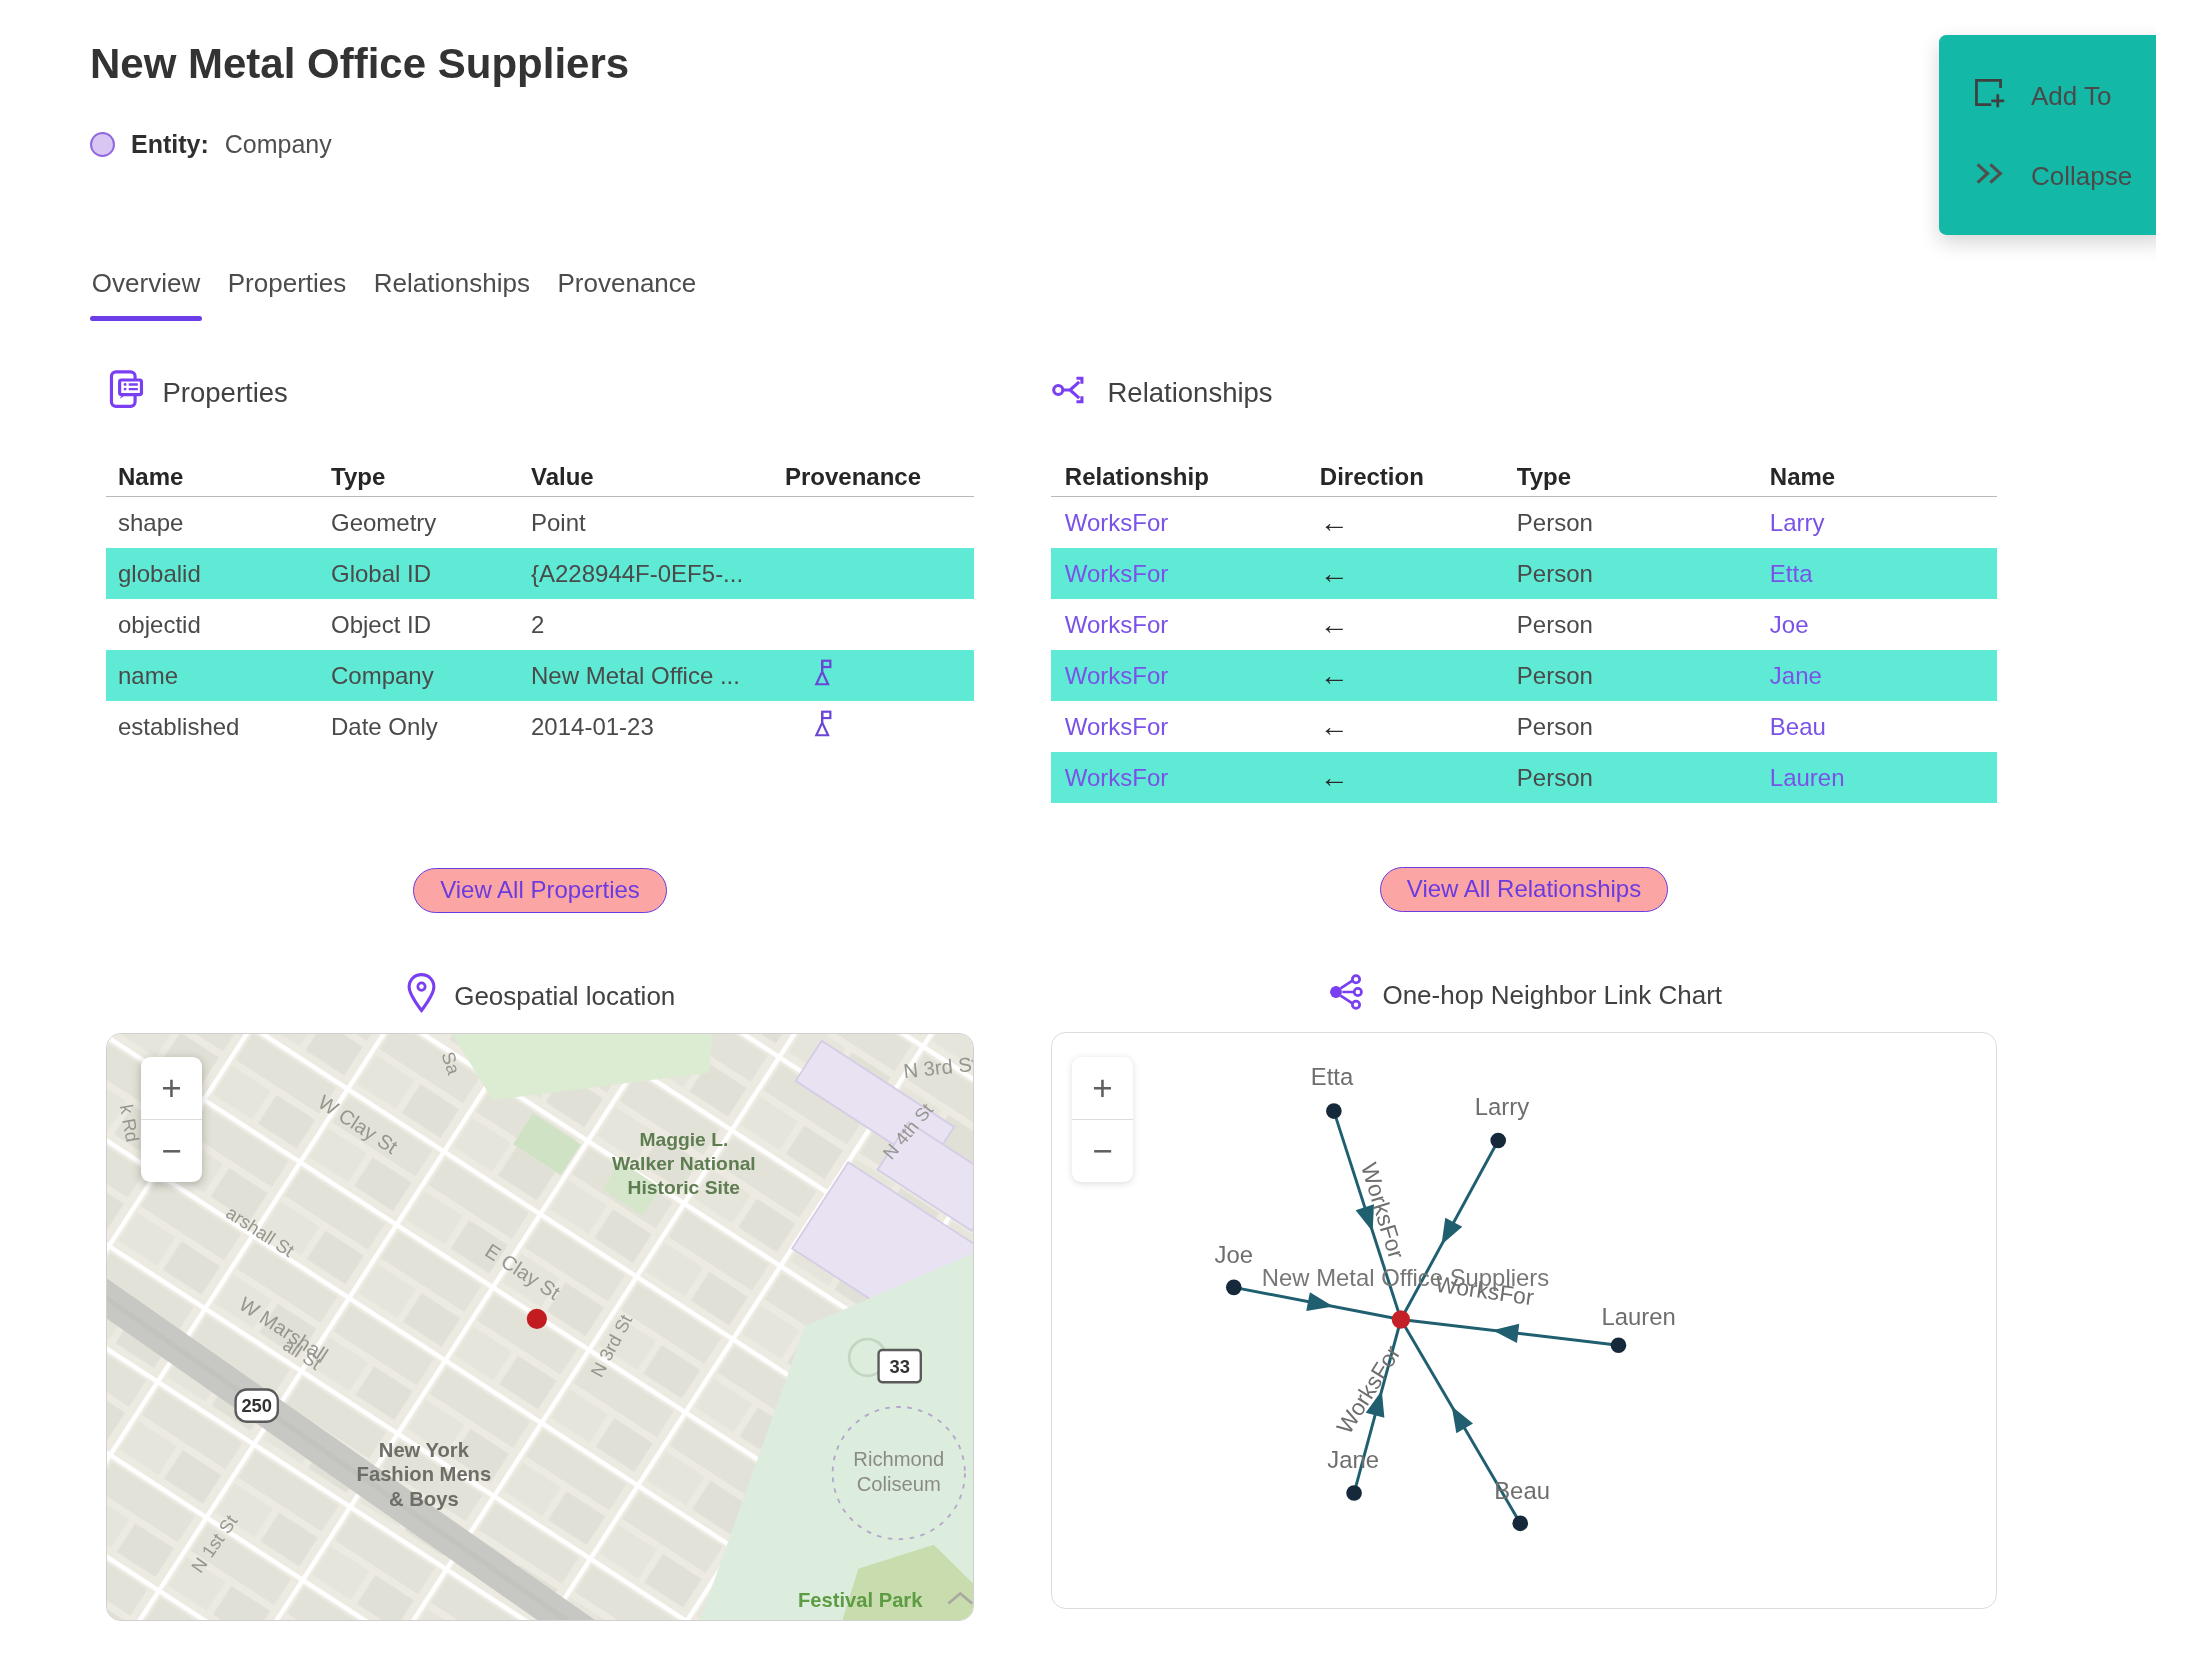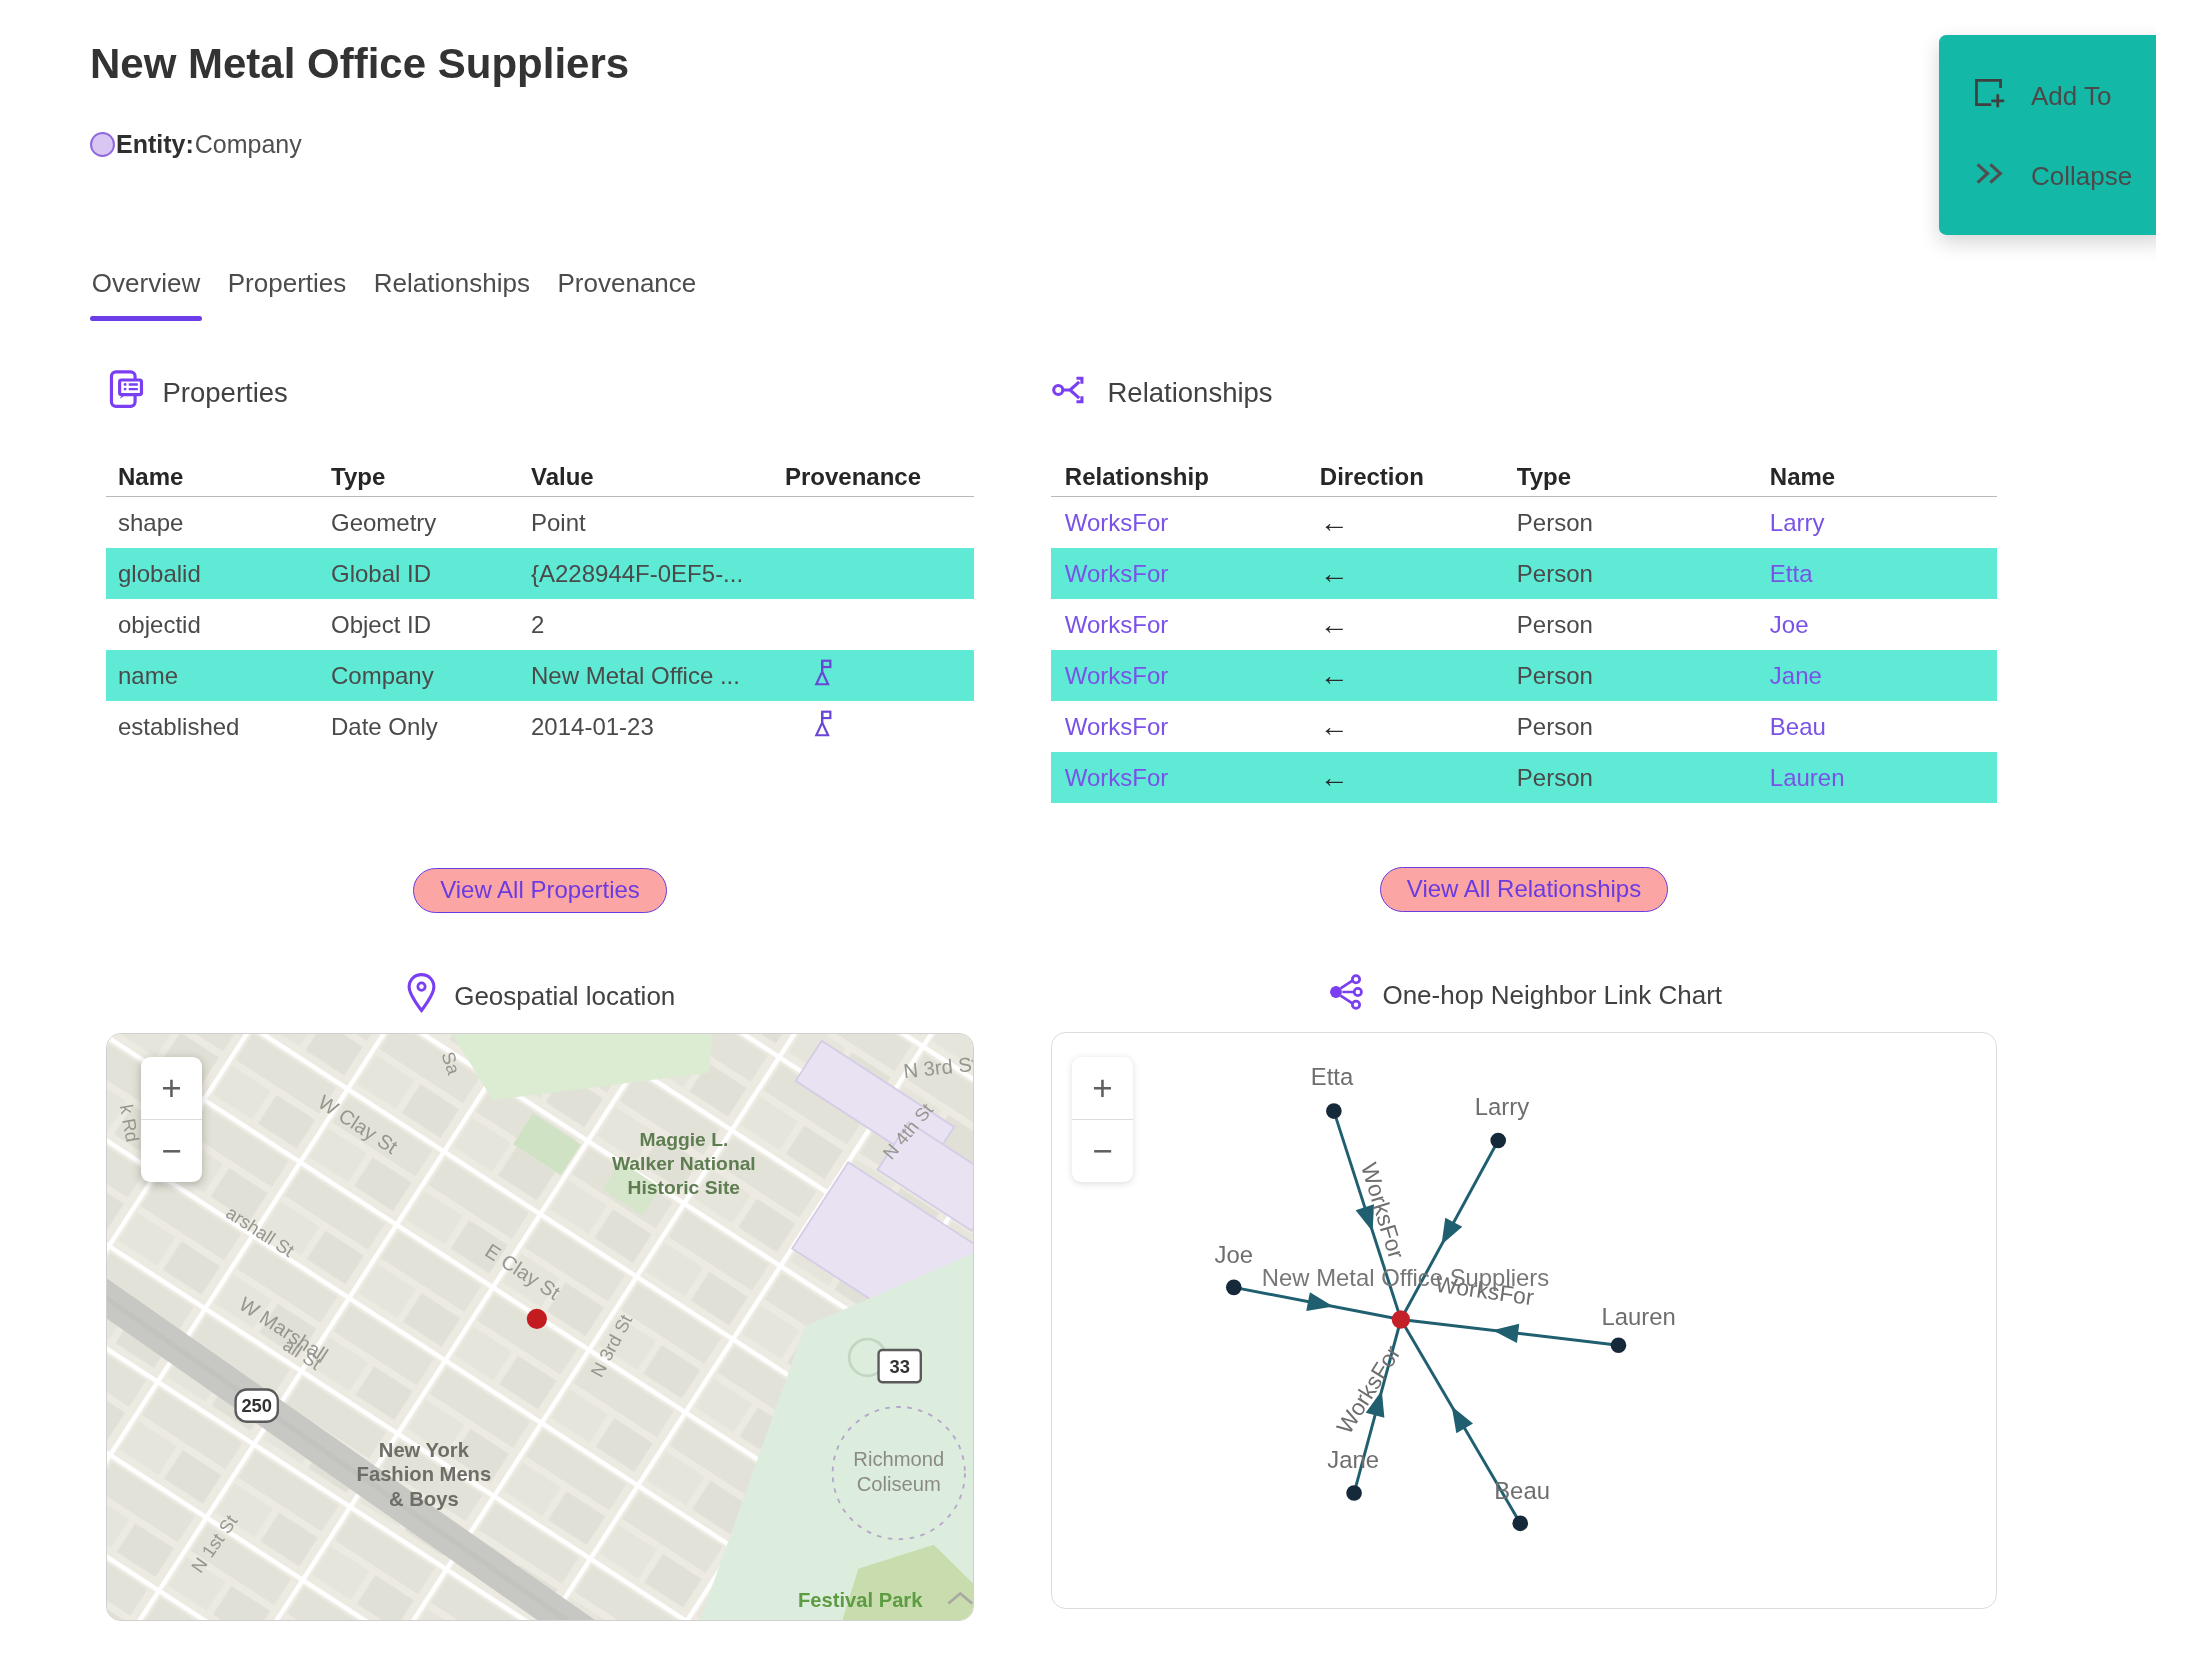--- a/index.html
+++ b/index.html
@@ -1,19 +1,19 @@
 <!DOCTYPE html>
 <html style="font-size:14.7px"><head>
 <meta charset="utf-8">
 <style>
   html,body{margin:0;padding:0;background:#fff;}
   .canvas{position:relative;width:2156px;height:1677px;background:#fff;overflow:hidden;
           font-family:"Liberation Sans",sans-serif;color:#4a4a4a;}
   .page-title{position:absolute;left:90px;top:40px;font-size:42px;font-weight:700;color:#333;}
-  .entity-row{position:absolute;left:90px;top:130px;display:flex;align-items:center;gap:1px;font-size:25px;color:#4f4f4f;}
+  .entity-row{position:absolute;left:90px;top:130px;display:flex;align-items:center;gap:16px;font-size:25px;color:#4f4f4f;}
   .entity-dot{width:25px;height:25px;border-radius:50%;background:#d8c7f3;border:2.8px solid #9268de;box-sizing:border-box;}
   .entity-label{font-weight:700;color:#2f2f2f;}
   .actions-panel{position:absolute;left:1939px;top:35px;width:231px;height:200px;background:#14b8a6;border-radius:7.3px;
                  box-shadow:0 7.3px 20px rgba(0,0,0,.16);display:flex;flex-direction:column;justify-content:space-evenly;
                  padding-left:31px;box-sizing:border-box;}
   .action-item{display:flex;align-items:center;gap:24px;font-size:26px;color:#4a4a4a;cursor:pointer;}
   .tabs{position:absolute;left:90px;top:268px;display:flex;gap:24px;font-size:26px;color:#4c4c4c;}
   .tab{padding:0 1.8px 22px 1.8px;position:relative;cursor:pointer;}
   .tab.active::after{content:"";position:absolute;left:0;right:0;bottom:0;height:4.6px;background:#6b3ce8;border-radius:2.8px;}
   .col-left{position:absolute;left:106px;top:371px;width:868px;}

